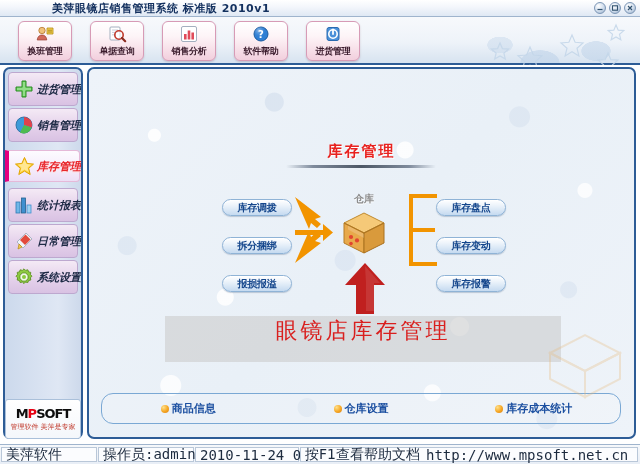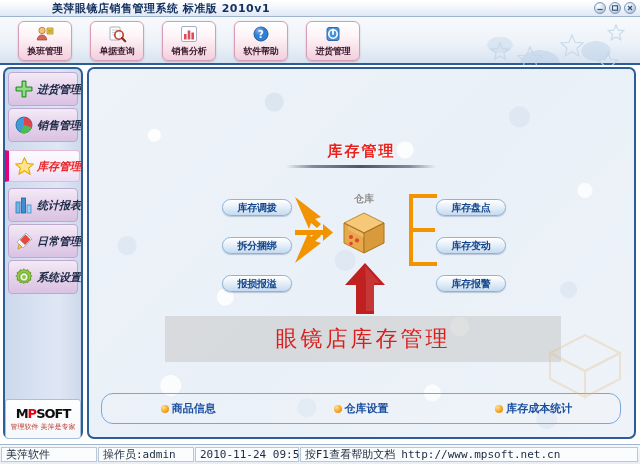--- a/index.html
+++ b/index.html
@@ -161,21 +161,21 @@
     font-size: 10px; font-weight: bold; color: #8c8c8c; text-shadow: 0 1px 0 #fff;
   }
   #hub-box { position: absolute; left: 249px; top: 138px; width: 52px; height: 50px; }
   #arrows-left { position: absolute; left: 206px; top: 126px; width: 48px; height: 70px; }
   #bracket-right { position: absolute; left: 308px; top: 124px; width: 40px; height: 74px; }
   #red-arrow { position: absolute; left: 255px; top: 193px; width: 42px; height: 53px; }
 
   #banner {
     position: absolute; left: 76px; top: 247px; width: 396px; height: 46px;
     background: rgba(201,201,201,.55);
-    display: flex; align-items: center; justify-content: center;
+    display: flex; align-items: flex-start; justify-content: center;
   }
   #banner span {
     font-size: 22px; color: #d9201f; letter-spacing: 3px; font-weight: normal;
   }
 
   #links-bar {
     position: absolute; left: 12px; top: 324px; width: 520px; height: 31px;
     border: 1px solid #7aa8d4; border-radius: 12px;
     background: rgba(255,255,255,.12);
     display: flex; align-items: center;
@@ -193,21 +193,21 @@
   
   #statusbar {
     position: absolute; left: 0; top: 444px; width: 640px; height: 20px;
     background: linear-gradient(to bottom, #f6f8fb 0%, #e8eef6 100%);
     border-top: 1px solid #9fb4cd;
     display: flex; align-items: stretch; padding: 2px 1px;
   }
   .scell {
     border: 1px solid #b9c7d8; background: #fbfcfe;
     display: flex; align-items: center; padding: 0 4px;
-    font-size: 11px; color: #1c2a3e; white-space: nowrap; margin-right: 1px;
+    font-size: 14px; color: #1c2a3e; white-space: nowrap; margin-right: 1px;
     font-family: "DejaVu Sans Mono", monospace;
   }
   .sc1 { width: 96px; }
   .sc2 { width: 96px; }
   .sc3 { width: 104px; }
   .sc4 { flex: 1; }
   .sc4 .hint { font-family: "DejaVu Sans", sans-serif; margin-right: 6px; }
 </style>
 </head>
 <body>

